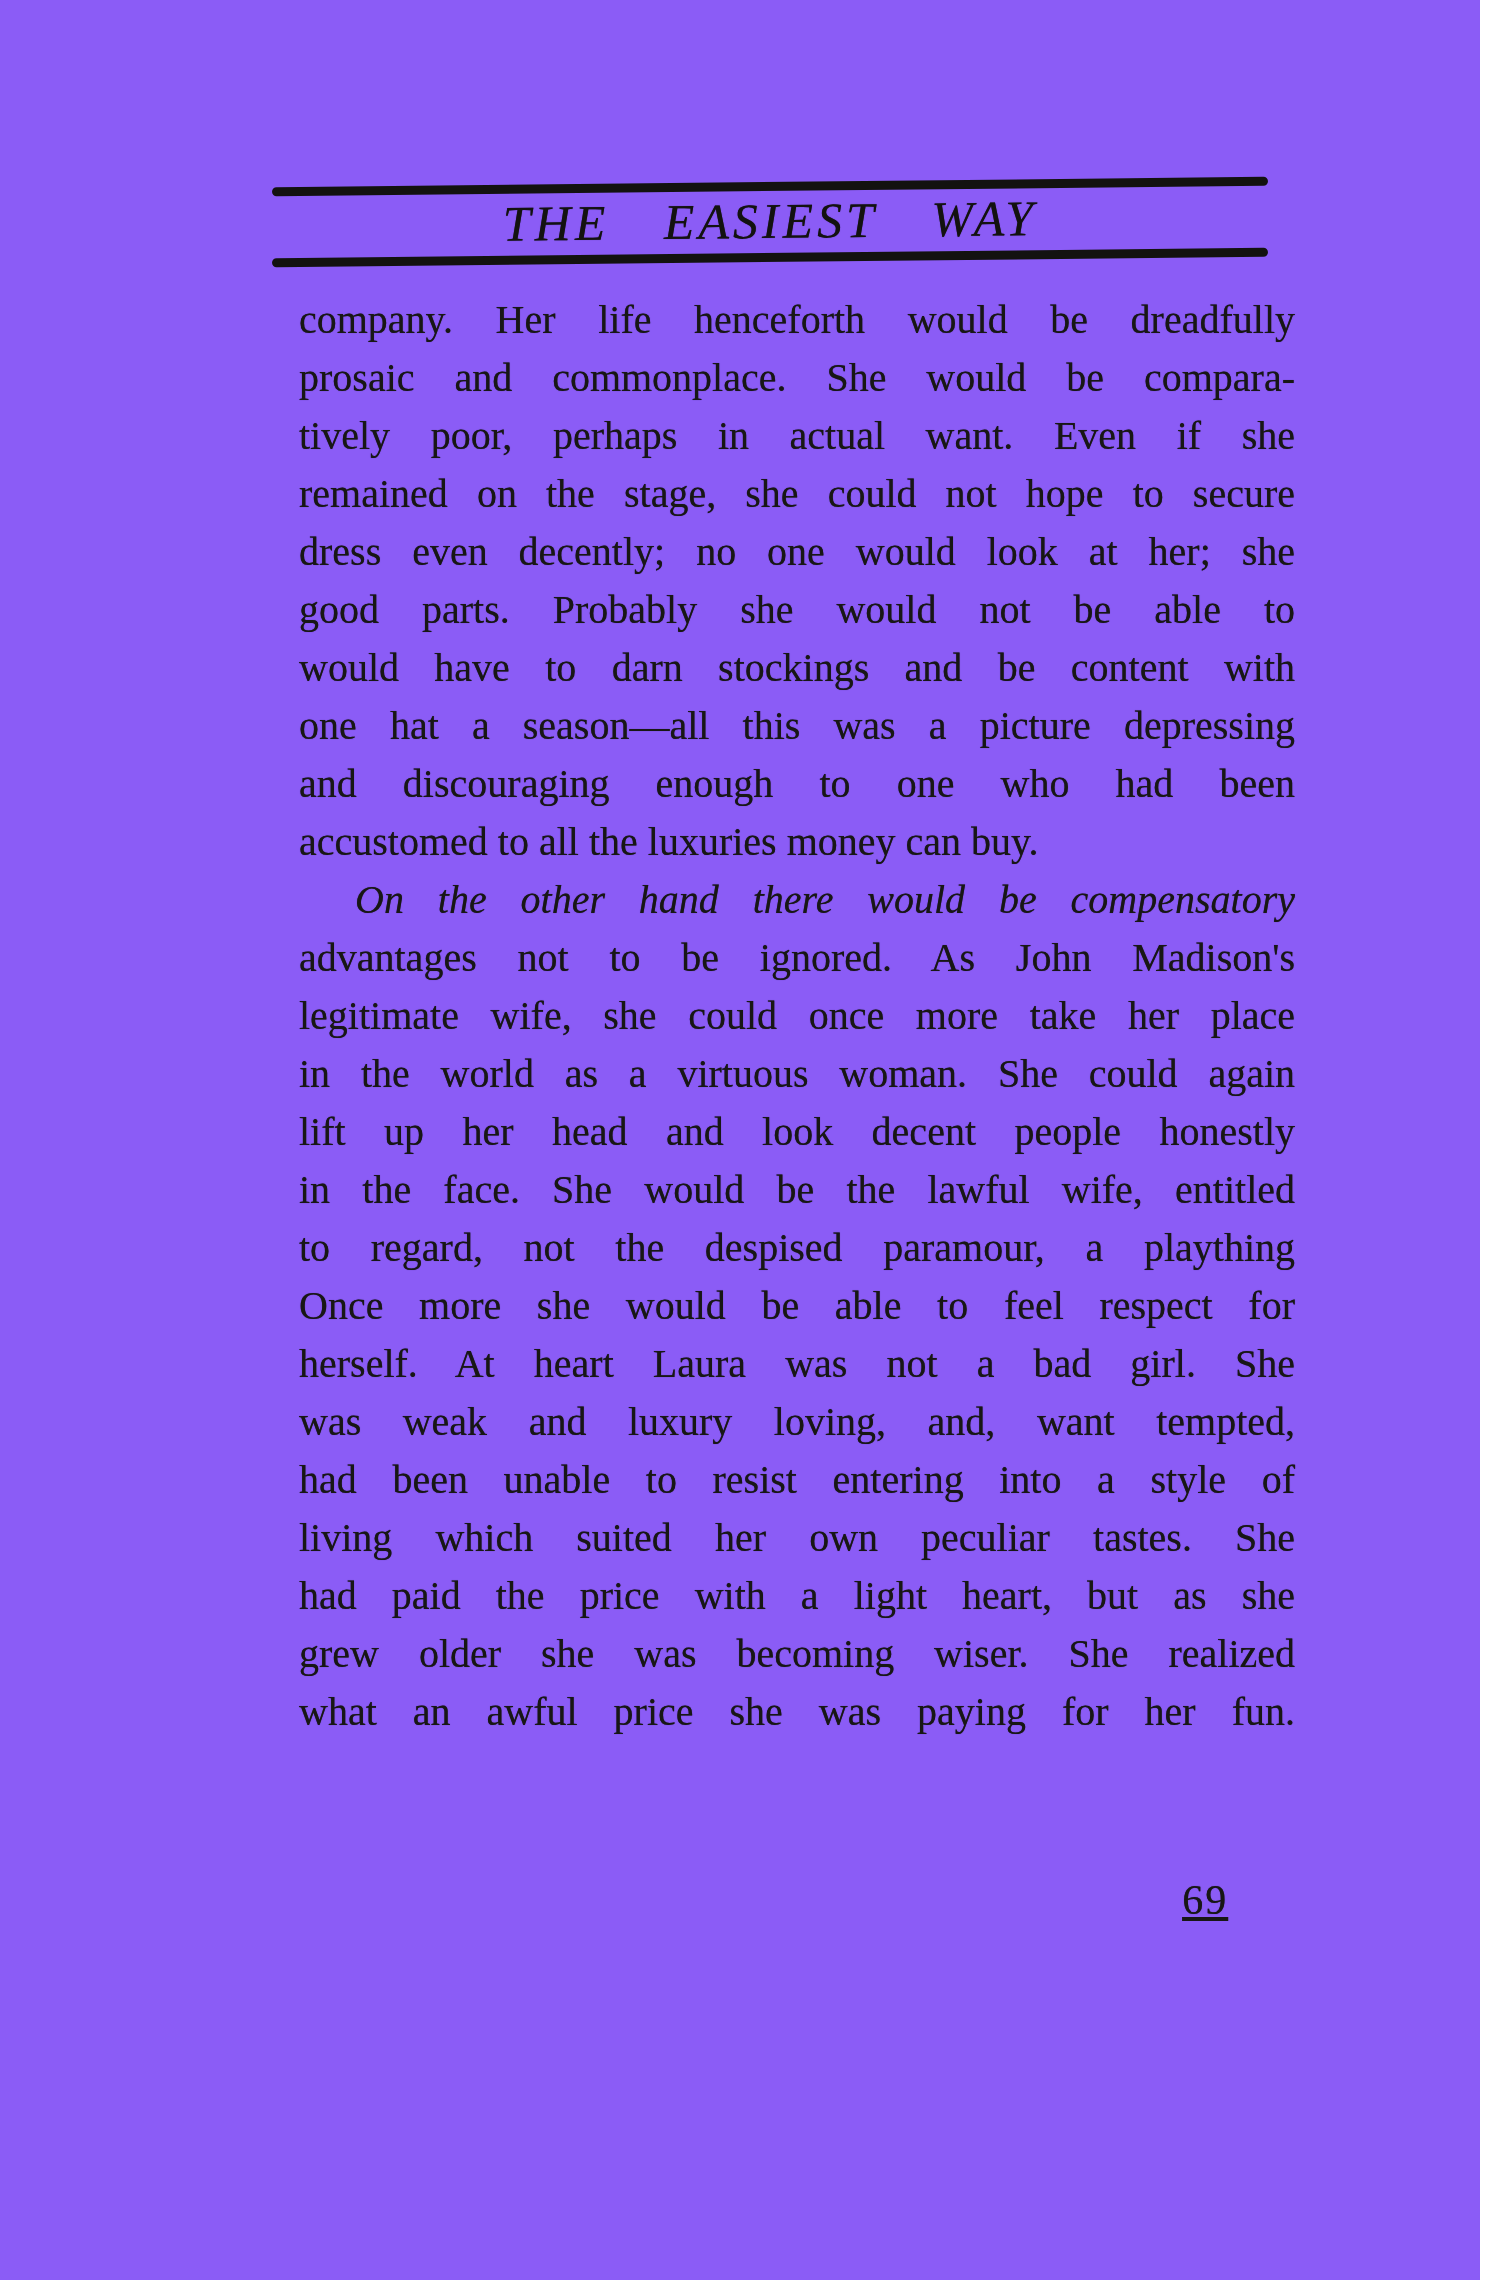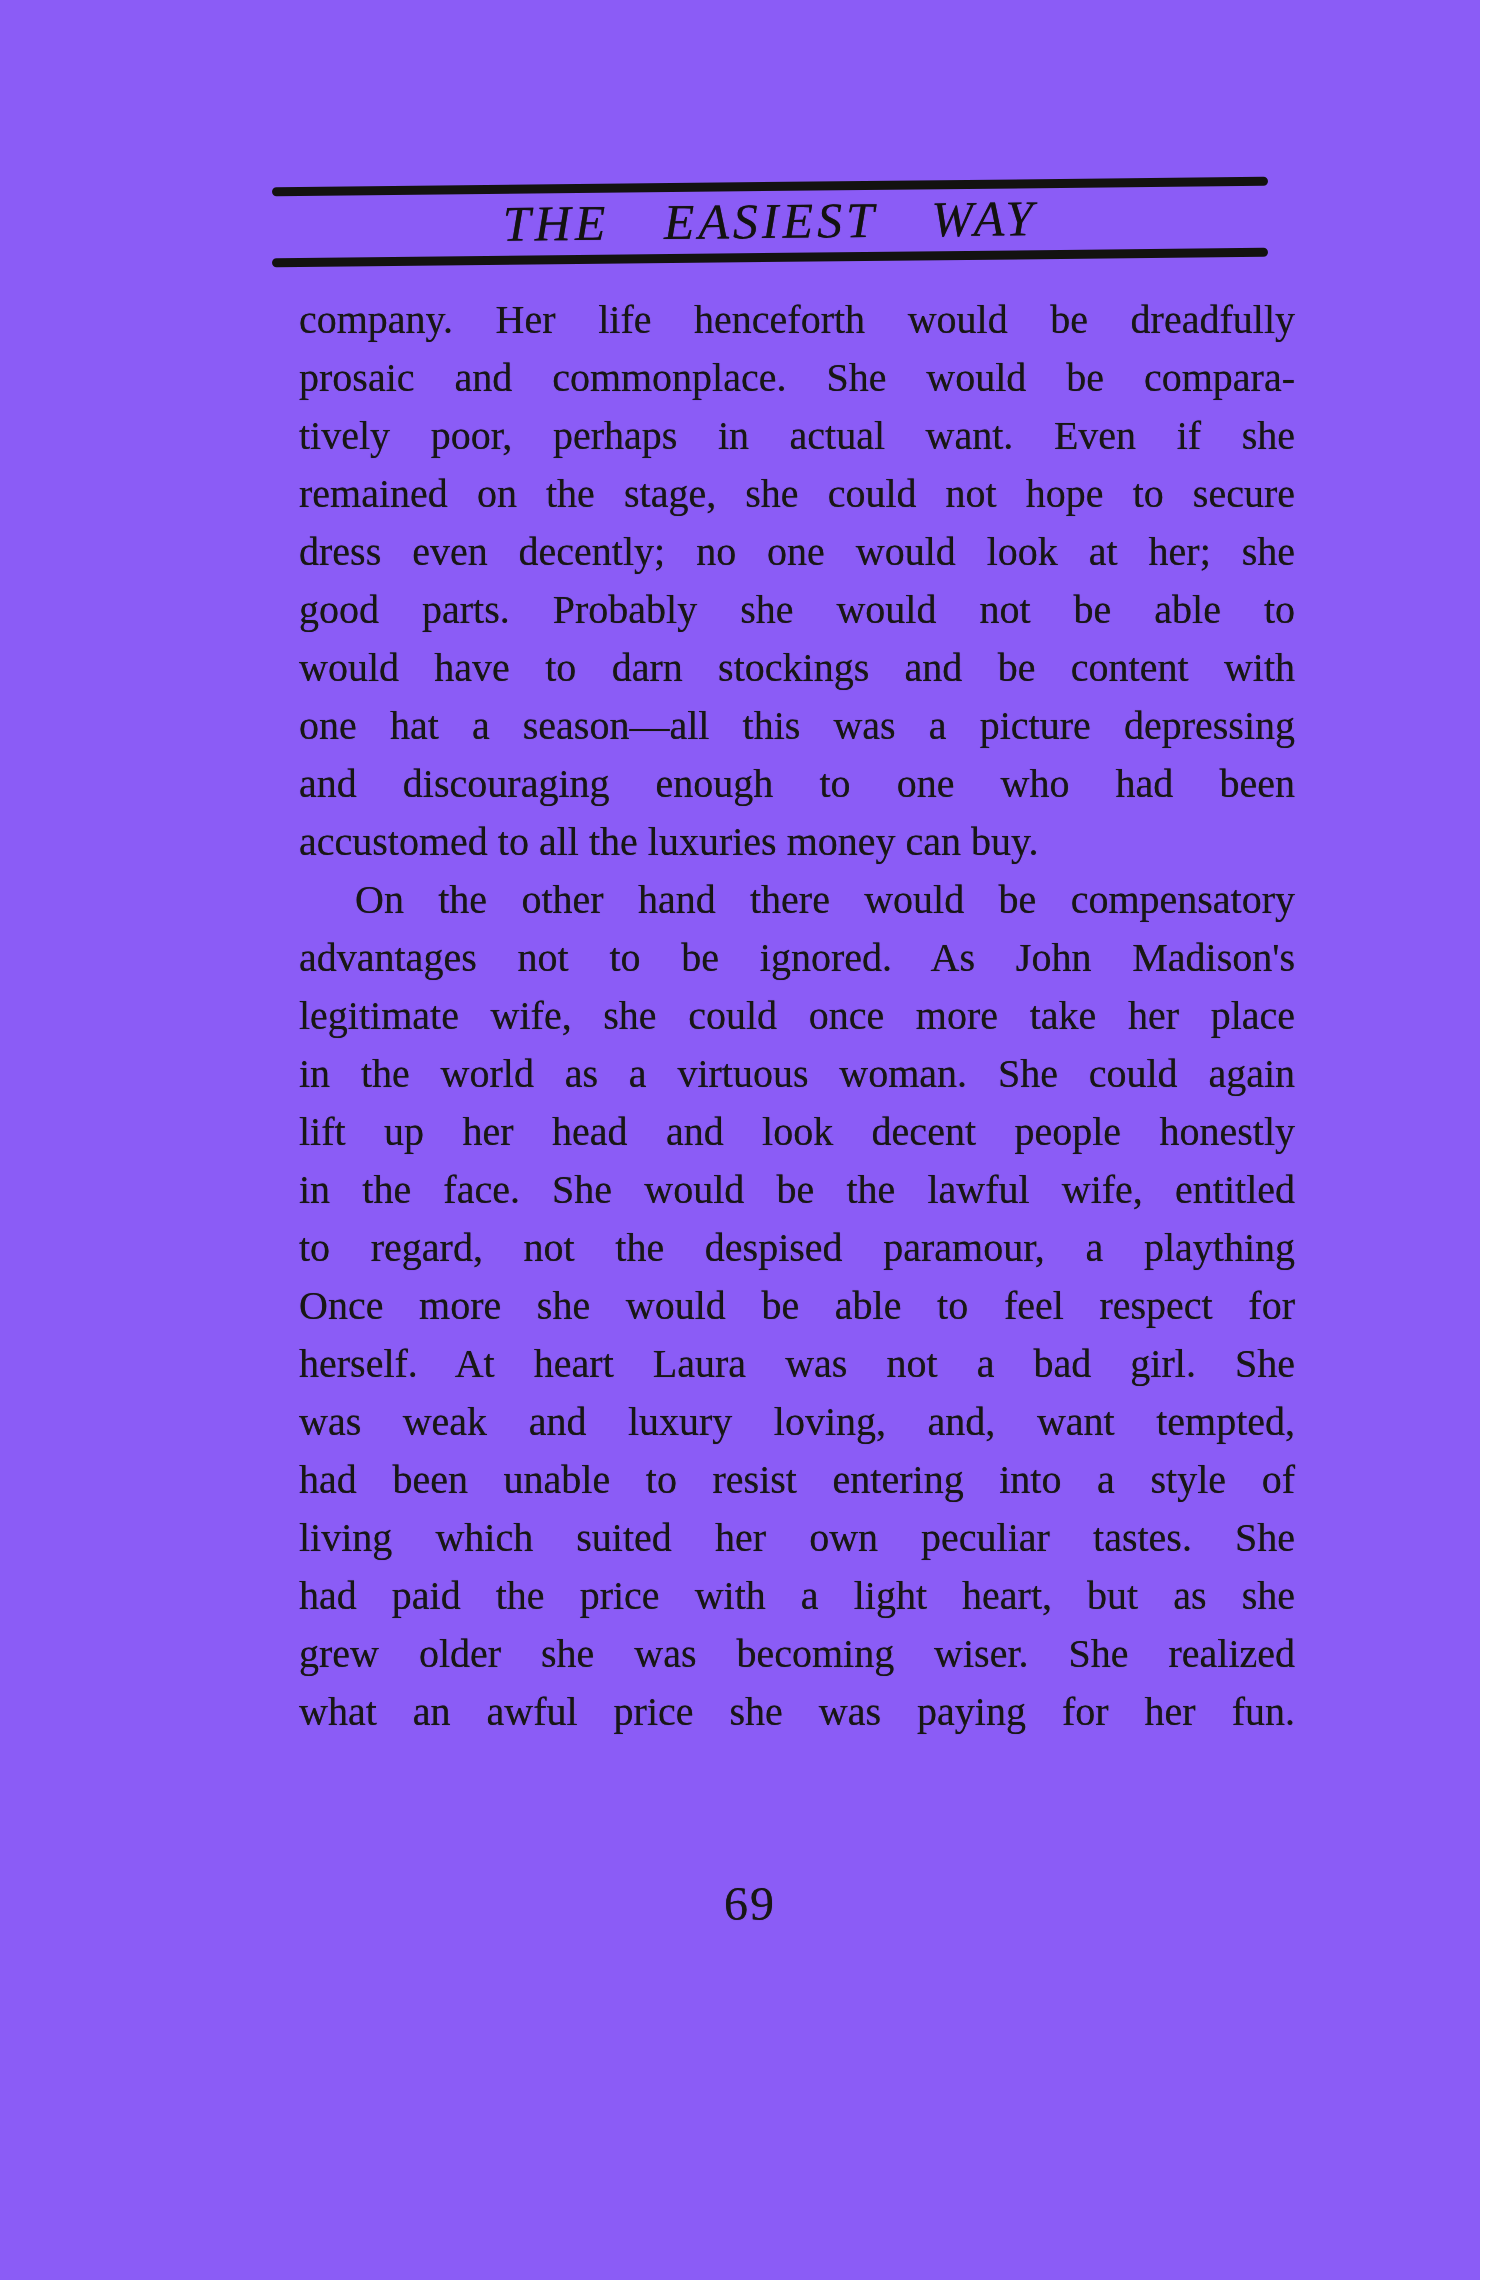--- a/index.html
+++ b/index.html
@@ -63,30 +63,32 @@
   .line {
     text-align: justify;
     text-align-last: justify;
     white-space: normal;
   }
   .line.no-justify {
     text-align-last: left;
   }
   .line.indent {
     padding-left: 56px;
+    font-style: italic;
   }
   .page-number {
     position: absolute;
     top: 1876px;
     left: 0;
     width: 96%;
-    text-align: center;
-    font-size: 48px;
+    text-align: right;
+    font-size: 42px;
     letter-spacing: 2px;
     text-shadow: 0 0 0.7px rgba(10,10,8,0.7);
+    text-decoration: underline;
   }
 </style>
 </head>
 <body>
 
 <div class="page">
   <div class="text-block">
     <div class="rule rule-top"></div>
     <div class="header-title">THE EASIEST WAY</div>
     <div class="rule rule-bottom"></div>

